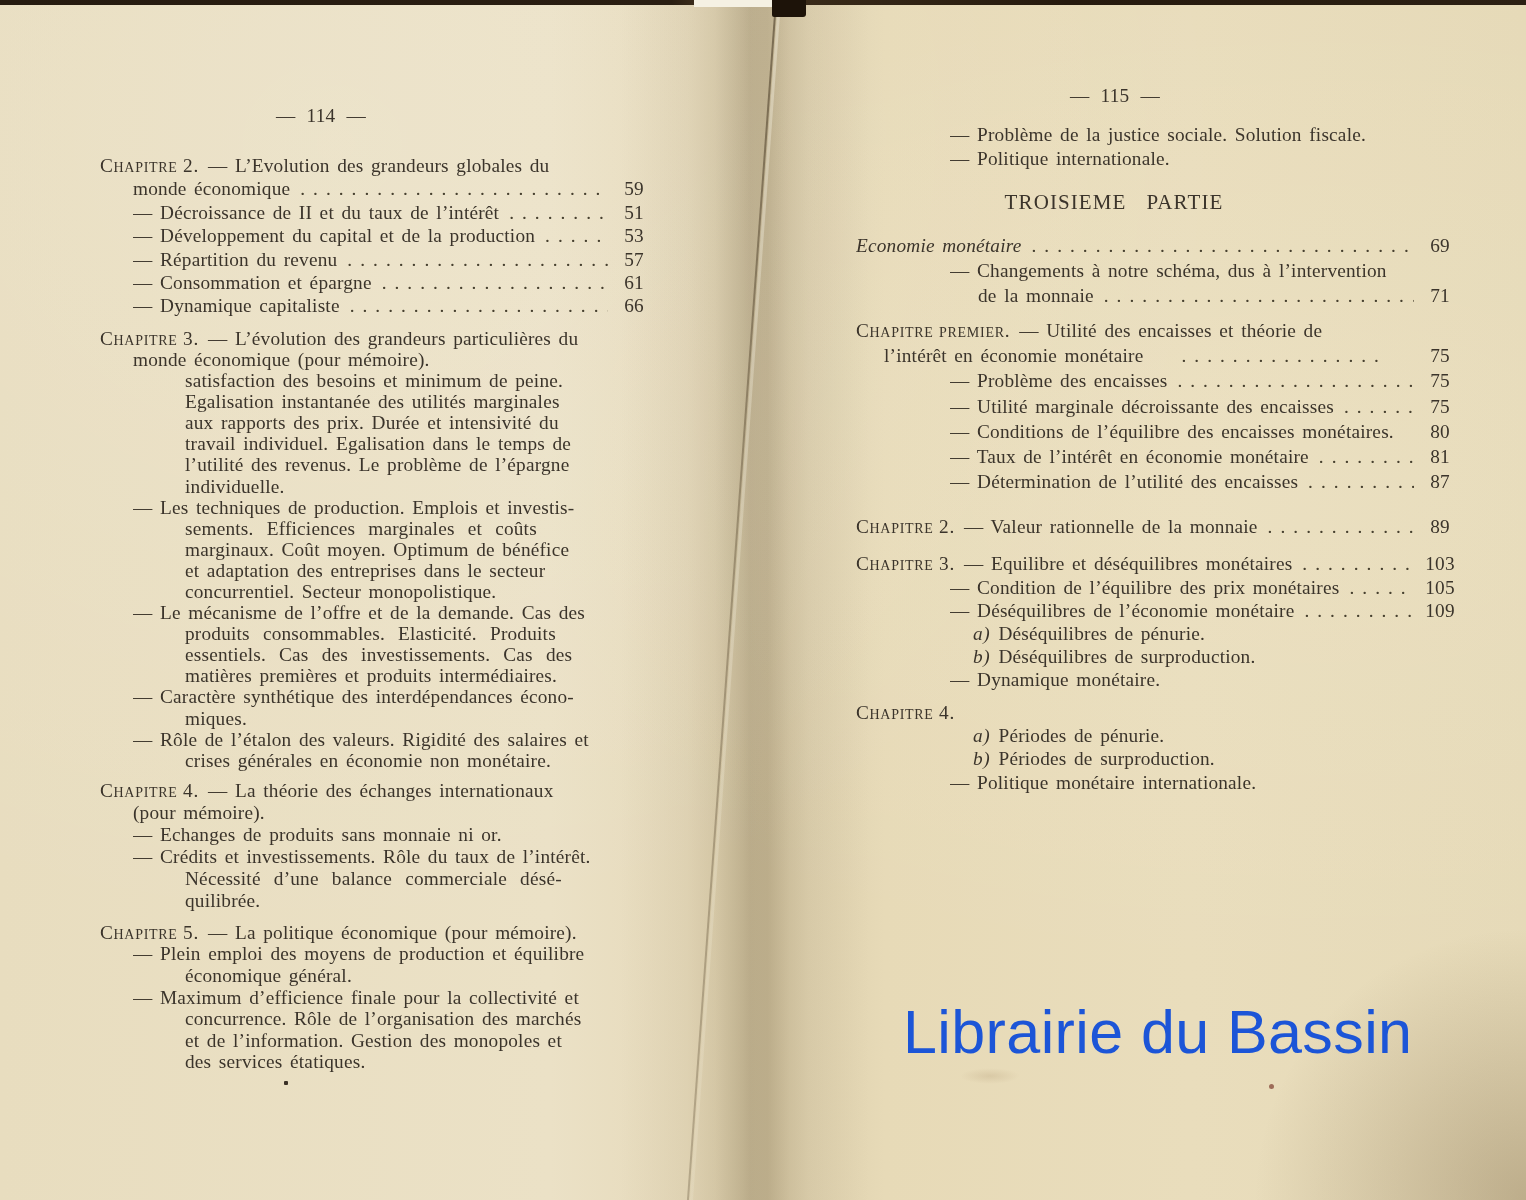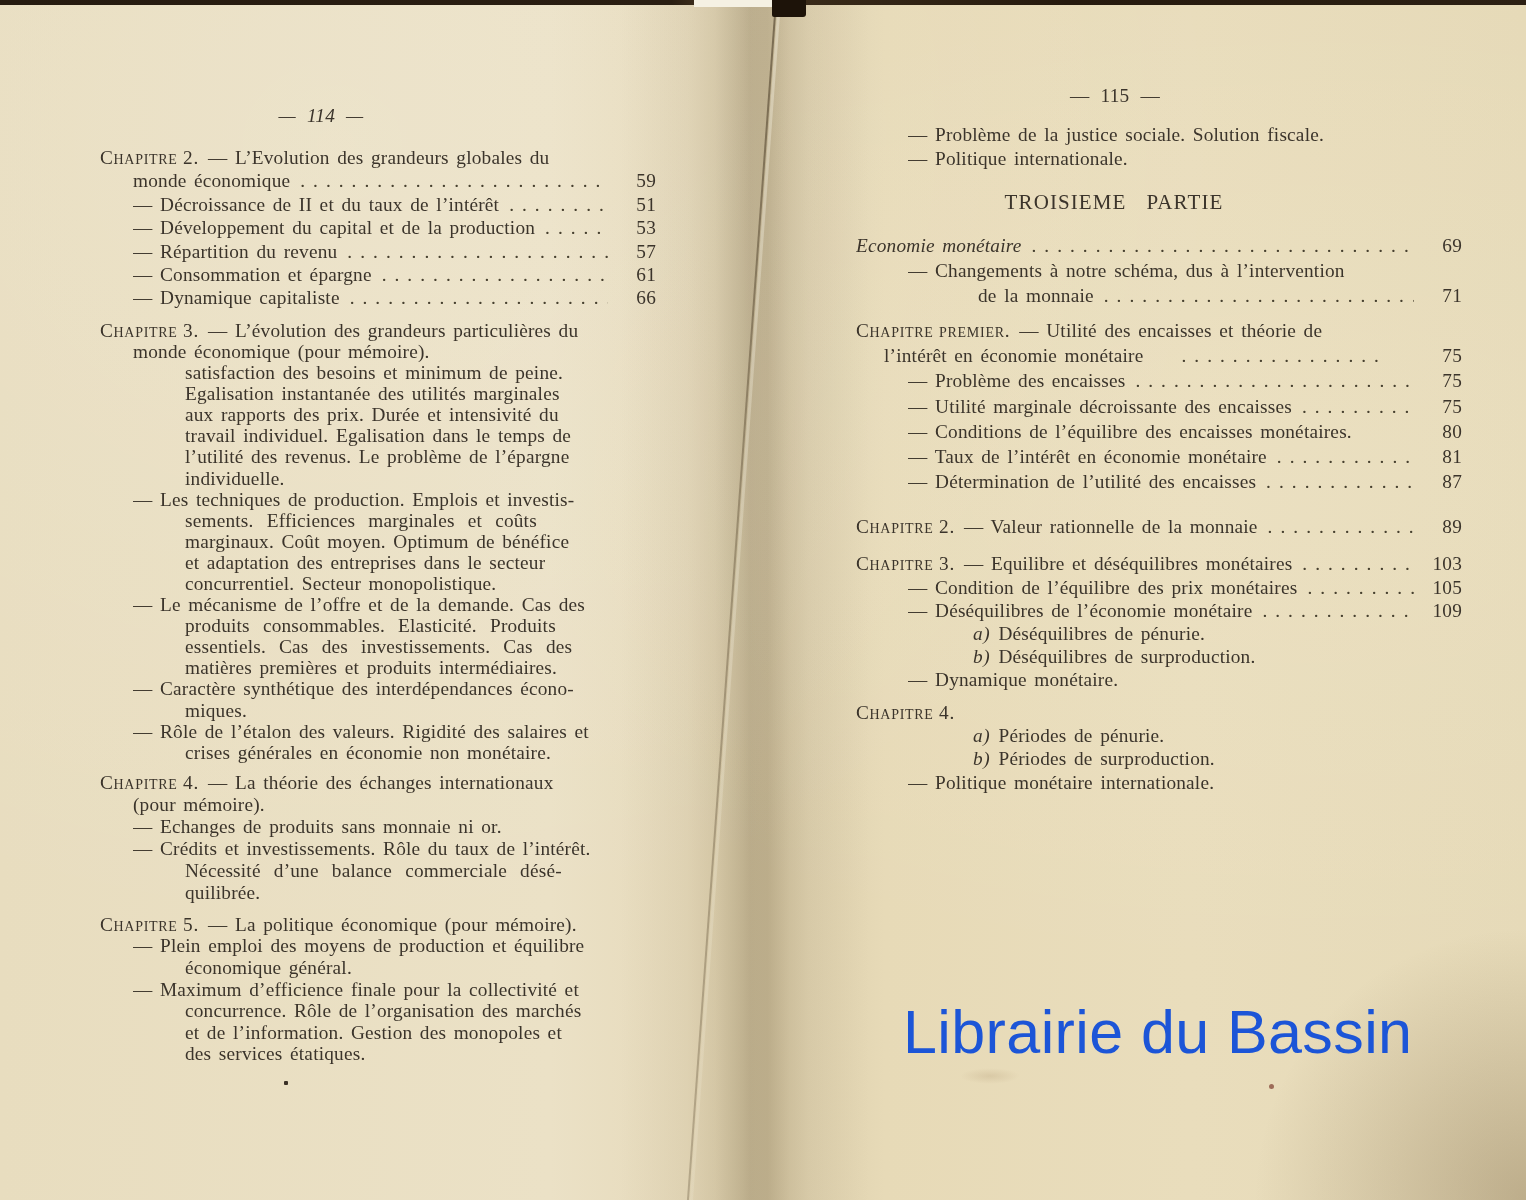--- a/index.html
+++ b/index.html
@@ -27,53 +27,53 @@
     background:linear-gradient(180deg,rgba(255,252,240,0.35),rgba(255,252,240,0.12));}
   
   .speck1{position:absolute;left:284px;top:1081px;width:4px;height:4px;background:#3a3026;border-radius:1px;}
   .speck2{position:absolute;left:1269px;top:1084px;width:5px;height:5px;background:#8a5040;border-radius:50%;opacity:.8;}
   .stain1{position:absolute;left:960px;top:1068px;width:60px;height:16px;background:radial-gradient(ellipse,rgba(150,120,80,0.18),rgba(150,120,80,0) 70%);}
   
   .page{position:absolute;font-size:19.3px;letter-spacing:0.2px;}
   .page-left{left:100px;top:104px;width:556px;}
   .page-right{left:856px;top:84px;width:606px;}
   .pgnum{text-align:center;line-height:24px;word-spacing:6px;}
-  .page-left .pgnum{position:relative;left:-57px;margin-bottom:18px;font-style:italic;}
+  .page-left .pgnum{position:relative;left:-57px;margin-bottom:26px;}
   .page-right .pgnum{position:relative;left:-44px;margin-bottom:15px;}
   .line{display:flex;align-items:baseline;overflow:hidden;}
   .txt{white-space:nowrap;word-spacing:0.13em;}
   .cap{font-variant:small-caps;letter-spacing:0.7px;margin-right:9px;white-space:nowrap;}
   .alpha .cap{font-variant:normal;font-style:italic;margin-right:8px;}
   .italic .txt{font-style:italic;}
   .wide .txt{word-spacing:0.42em;}
   .part .txt{font-size:21px;letter-spacing:1.1px;word-spacing:0.65em;}
   .part{justify-content:center;position:relative;left:-45px;}
   .dots{flex:1 1 auto;min-width:0;overflow:hidden;white-space:nowrap;margin-left:10px;margin-right:4px;color:#47402f;}
   .dots::after{content:". . . . . . . . . . . . . . . . . . . . . . . . . . . . . . . . . . . . . . . . . . . . . . . . . . . . . . . . . . . . . . . .";letter-spacing:1.6px;}
   .nodots::after{content:"";}
-  .num{flex:0 0 auto;width:44px;text-align:right;white-space:nowrap;}
+  .num{flex:0 0 auto;width:44px;text-align:center;white-space:nowrap;}
   
   .page-left .block{margin-top:10px;}
   .page-left .block:nth-of-type(1){line-height:23.4px;margin-top:0;}
   .page-left .block:nth-of-type(2){line-height:21.1px;}
   .page-left .block:nth-of-type(3){line-height:22px;margin-top:9px;}
   .page-left .block:nth-of-type(4){line-height:21.6px;}
   .page-right .block{margin-top:12px;}
   .page-right .block:nth-of-type(1){line-height:24px;margin-top:0;}
   .page-right .block:nth-of-type(2){margin-top:18px;line-height:26px;}
   .page-right .block:nth-of-type(3){line-height:25px;margin-top:18px;}
   .page-right .block:nth-of-type(4){line-height:25.2px;margin-top:10px;}
   .page-right .block:nth-of-type(5){line-height:25px;margin-top:20px;}
   .page-right .block:nth-of-type(6){line-height:23.2px;margin-top:13px;}
   .page-right .block:nth-of-type(7){line-height:23.3px;margin-top:9px;}
   
   .page-left .cont,.page-left .dash{margin-left:33px;}
   .page-left .sub{margin-left:85px;}
   .page-right .cont{margin-left:28px;gap:28px;}
-  .page-right .dash{margin-left:52px;}
+  .page-right .dash{margin-left:94px;}
   .page-right .sub{margin-left:122px;}
   .page-right .alpha{margin-left:117px;}
   
   .watermark{position:absolute;left:903px;top:997px;font-family:"Liberation Sans","DejaVu Sans",sans-serif;font-size:61px;letter-spacing:0.4px;}
 </style>
 </head>
 <body>
 
 <div class="scan">
   <div class="gutter"></div>

